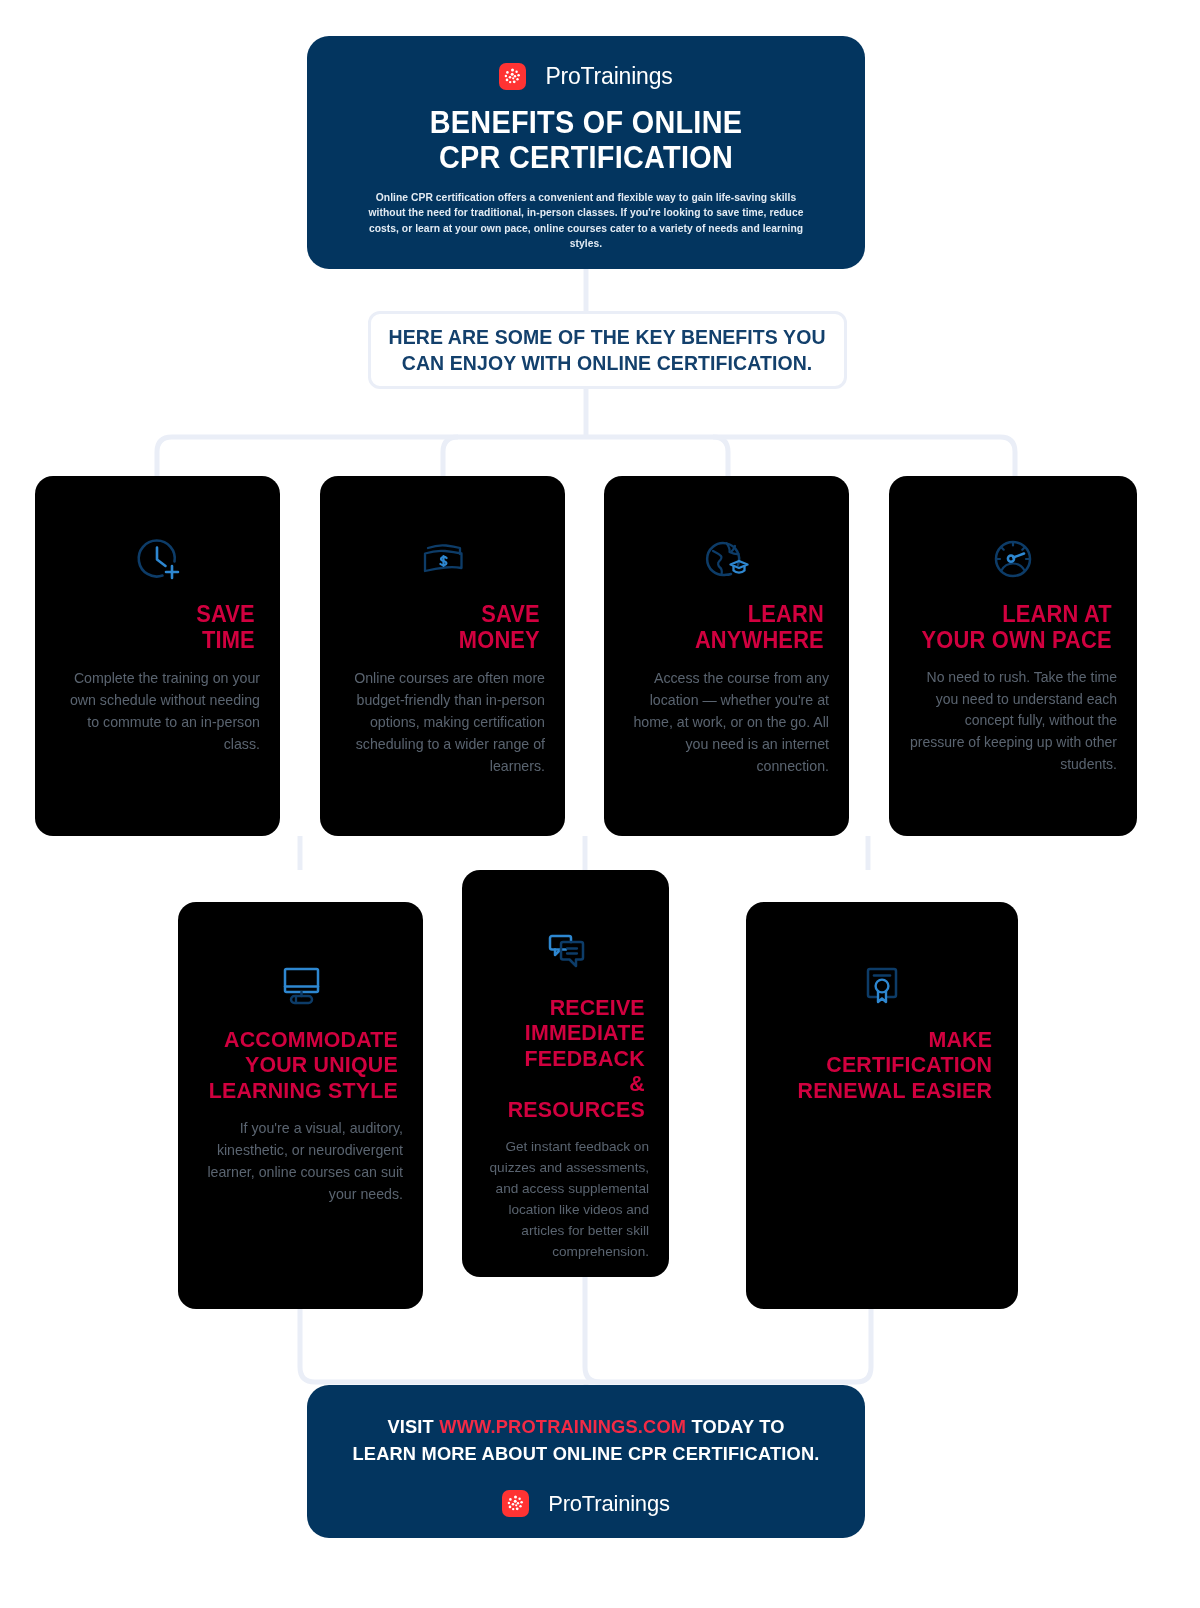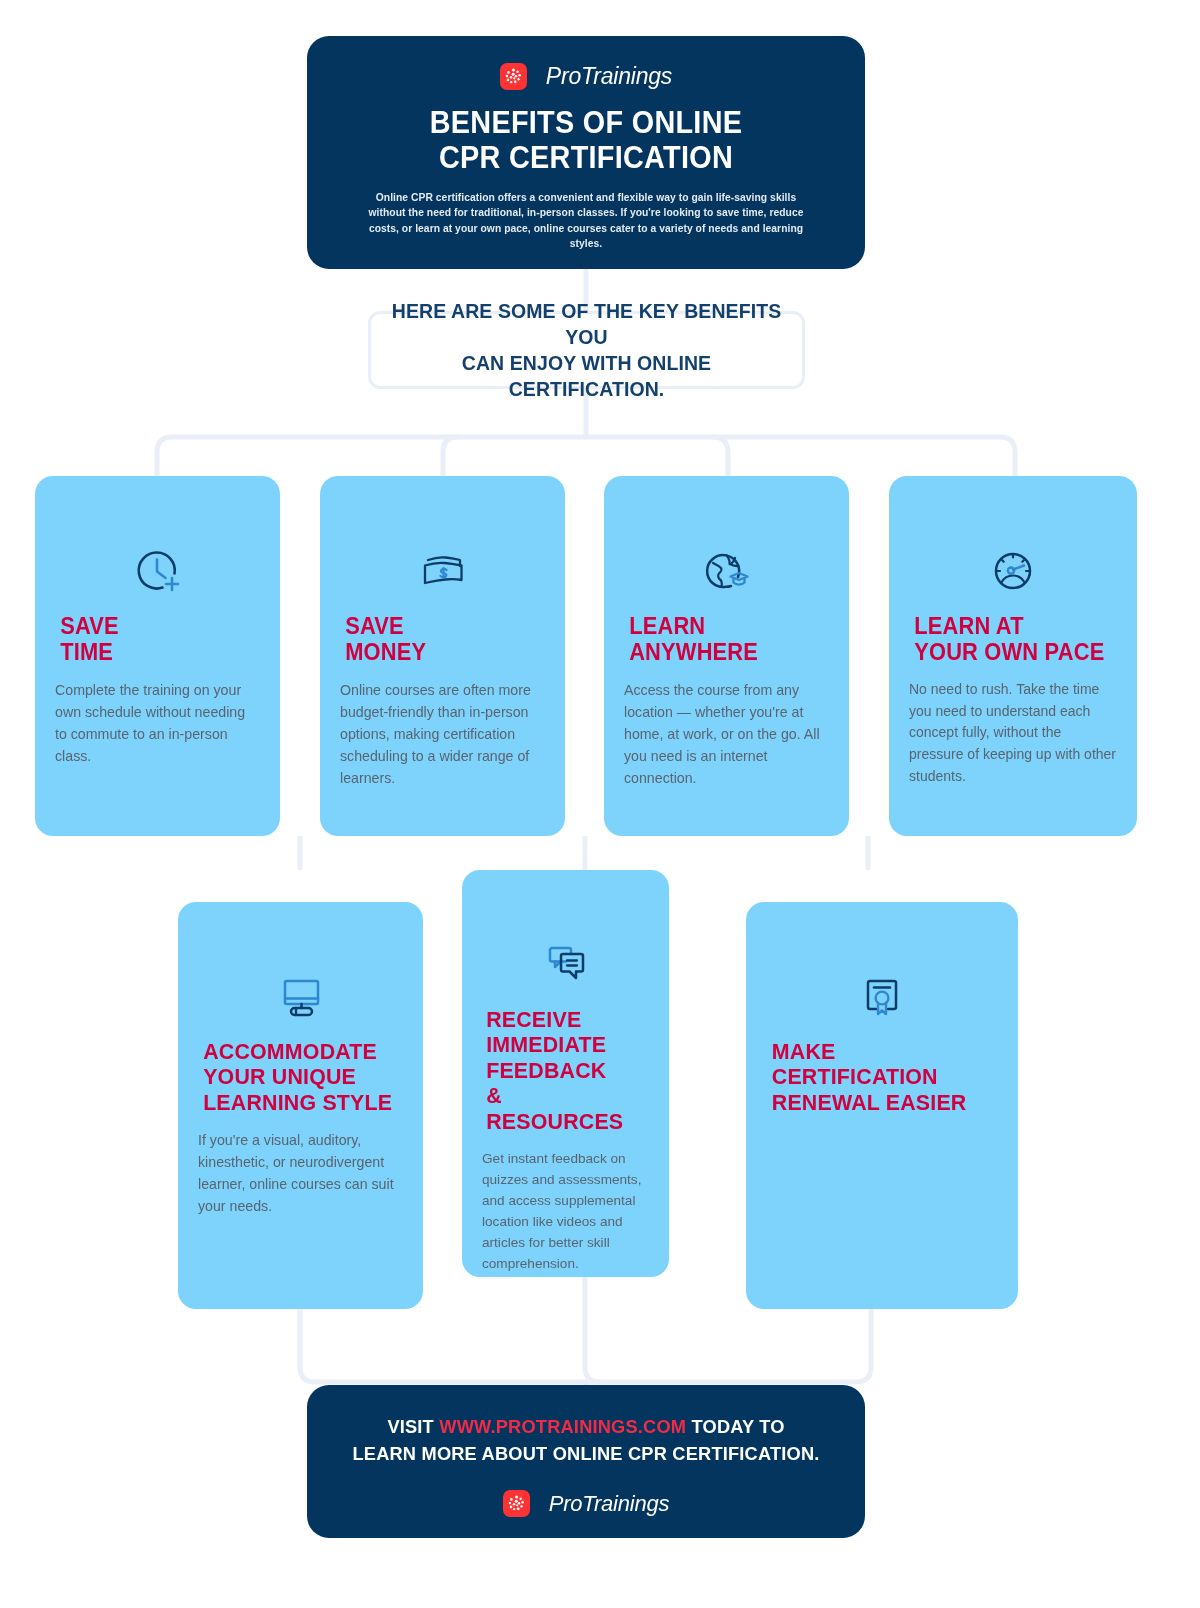--- a/index.html
+++ b/index.html
@@ -43,21 +43,20 @@
     padding: 20px 56px 0 56px;
     text-align: center;
   }
 
   .logo-row {
     display: flex;
     align-items: center;
     justify-content: center;
     gap: 19px;
     height: 40px;
-    font-style: italic;
   }
   .logo-mark {
     width: 27px;
     height: 27px;
     border-radius: 7px;
     background: #f33;
     position: relative;
     flex: none;
     overflow: hidden;
   }
@@ -87,21 +86,21 @@
     line-height: 1.48;
     margin-top: 15px;
     letter-spacing: 0.05px;
   }
 
   
   .banner {
     position: absolute;
     left: 368px;
     top: 311px;
-    width: 437px;
+    width: 479px;
     height: 78px;
     background: #ffffff;
     border: 3px solid #eaeef7;
     border-radius: 12px;
     z-index: 3;
     display: flex;
     align-items: center;
     justify-content: center;
   }
   .banner-text {
@@ -110,25 +109,25 @@
     font-weight: bold;
     line-height: 1.28;
     text-align: center;
     letter-spacing: 0.1px;
     transform: scaleX(0.95);
   }
 
   
   .card {
     position: absolute;
-    background: #7dd3fc;
+    background: #000000;
     border-radius: 18px;
     z-index: 3;
-    padding: 16px 20px;
-    text-align: left;
+    padding: 4px 20px;
+    text-align: right;
   }
   .card-icon {
     height: 84px;
     display: flex;
     align-items: center;
     justify-content: center;
     margin-top: 37px;
   }
   .card-title {
     color: #d1003f;

